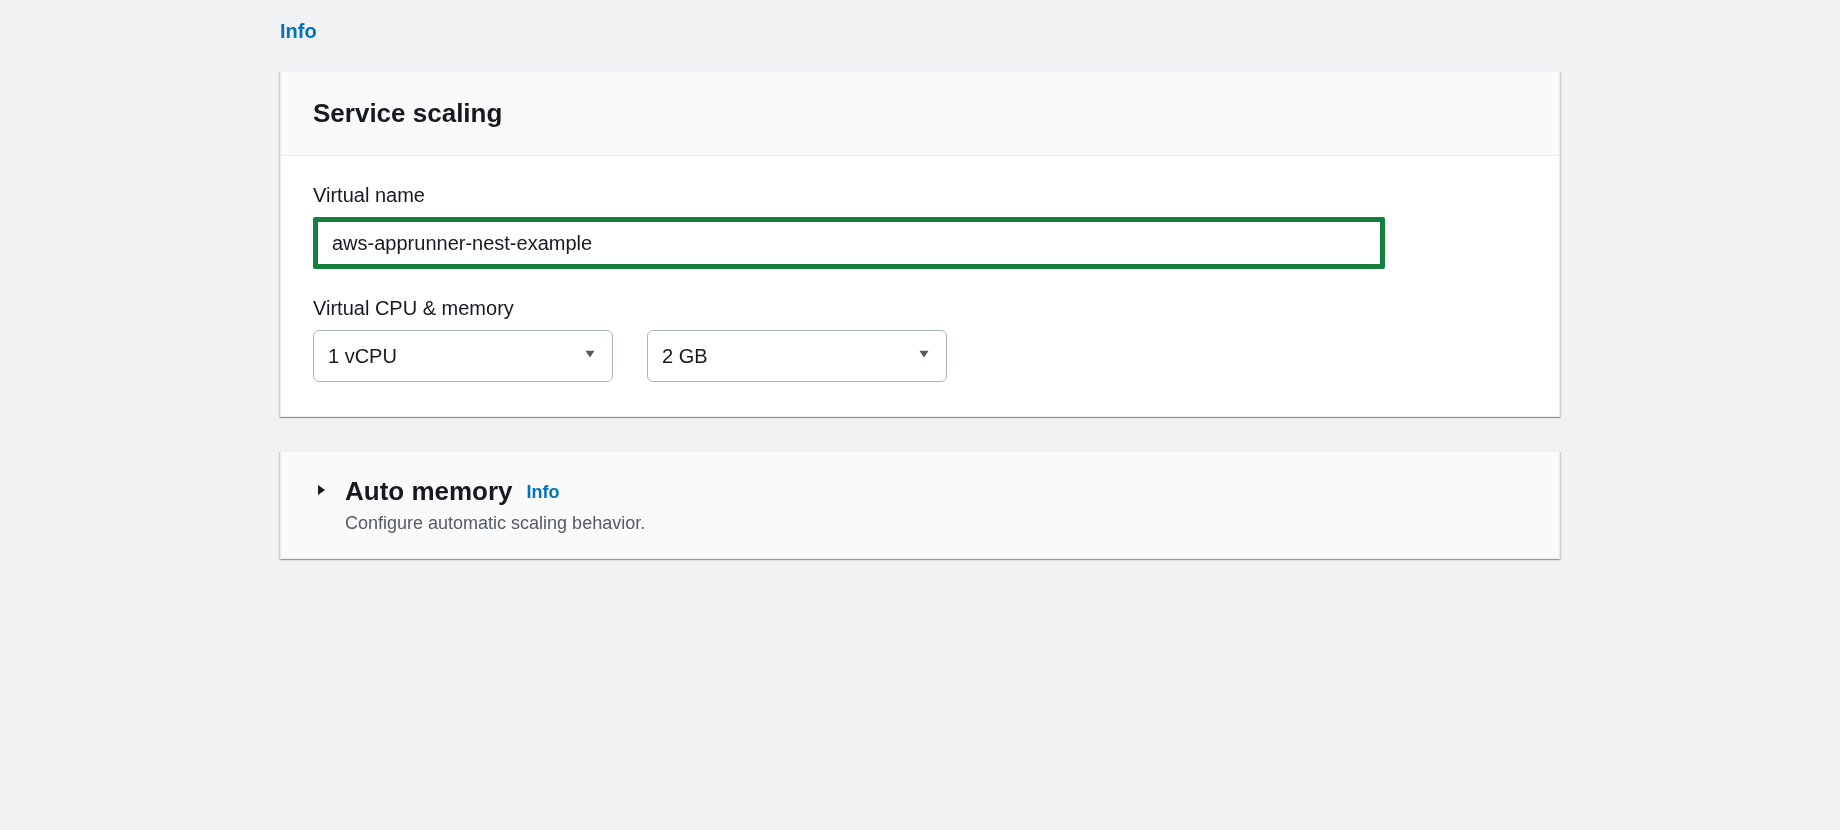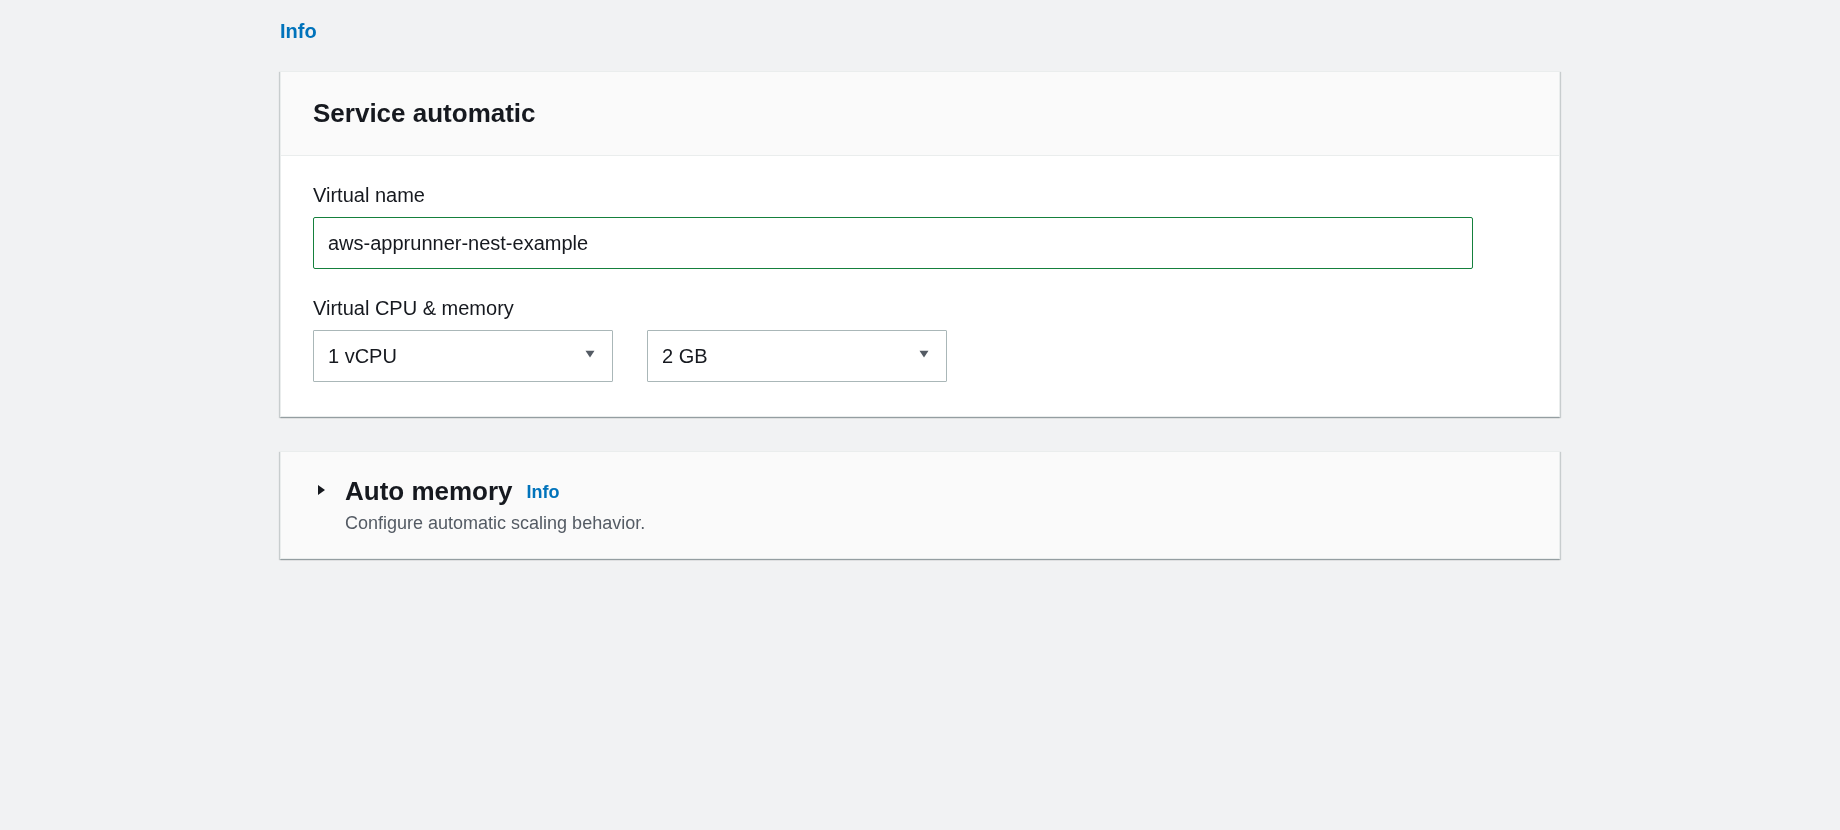--- a/index.html
+++ b/index.html
@@ -69,48 +69,48 @@
       margin-bottom: 0;
     }
     .form-label {
       display: block;
       font-size: 20px;
       color: #16191f;
       margin-bottom: 10px;
       font-weight: 400;
     }
     .text-input {
-      width: 1160px;
+      width: 1072px;
       max-width: 100%;
       height: 52px;
       padding: 8px 14px;
       font-size: 20px;
       color: #16191f;
       background: #ffffff;
-      border: 1px solid #15803d;
+      border: 5px solid #15803d;
       border-radius: 2px;
       outline: none;
     }
     .select-row {
       display: flex;
       gap: 34px;
     }
     .select-wrapper {
       position: relative;
       width: 300px;
     }
     .select-box {
       width: 100%;
       height: 52px;
       padding: 8px 44px 8px 14px;
       font-size: 20px;
       color: #16191f;
       background: #ffffff;
       border: 1px solid #aab7b8;
-      border-radius: 1px;
+      border-radius: 6px;
       cursor: pointer;
       display: flex;
       align-items: center;
     }
     .select-caret {
       position: absolute;
       right: 14px;
       top: 50%;
       transform: translateY(-50%);
       pointer-events: none;
@@ -158,21 +158,21 @@
 <body>
 
 <div class="container">
 
   <div class="page-header">
     <a class="info-link">Info</a>
   </div>
 
   <div class="panel">
     <div class="panel-header">
-      <h2 class="panel-header-title">Service automatic</h2>
+      <h2 class="panel-header-title">Service scaling</h2>
     </div>
     <div class="panel-body">
 
       <div class="form-field">
         <label class="form-label">Virtual name</label>
         <input type="text" class="text-input" value="aws-apprunner-nest-example" style="">
       </div>
 
       <div class="form-field">
         <label class="form-label">Virtual CPU &amp; memory</label>

